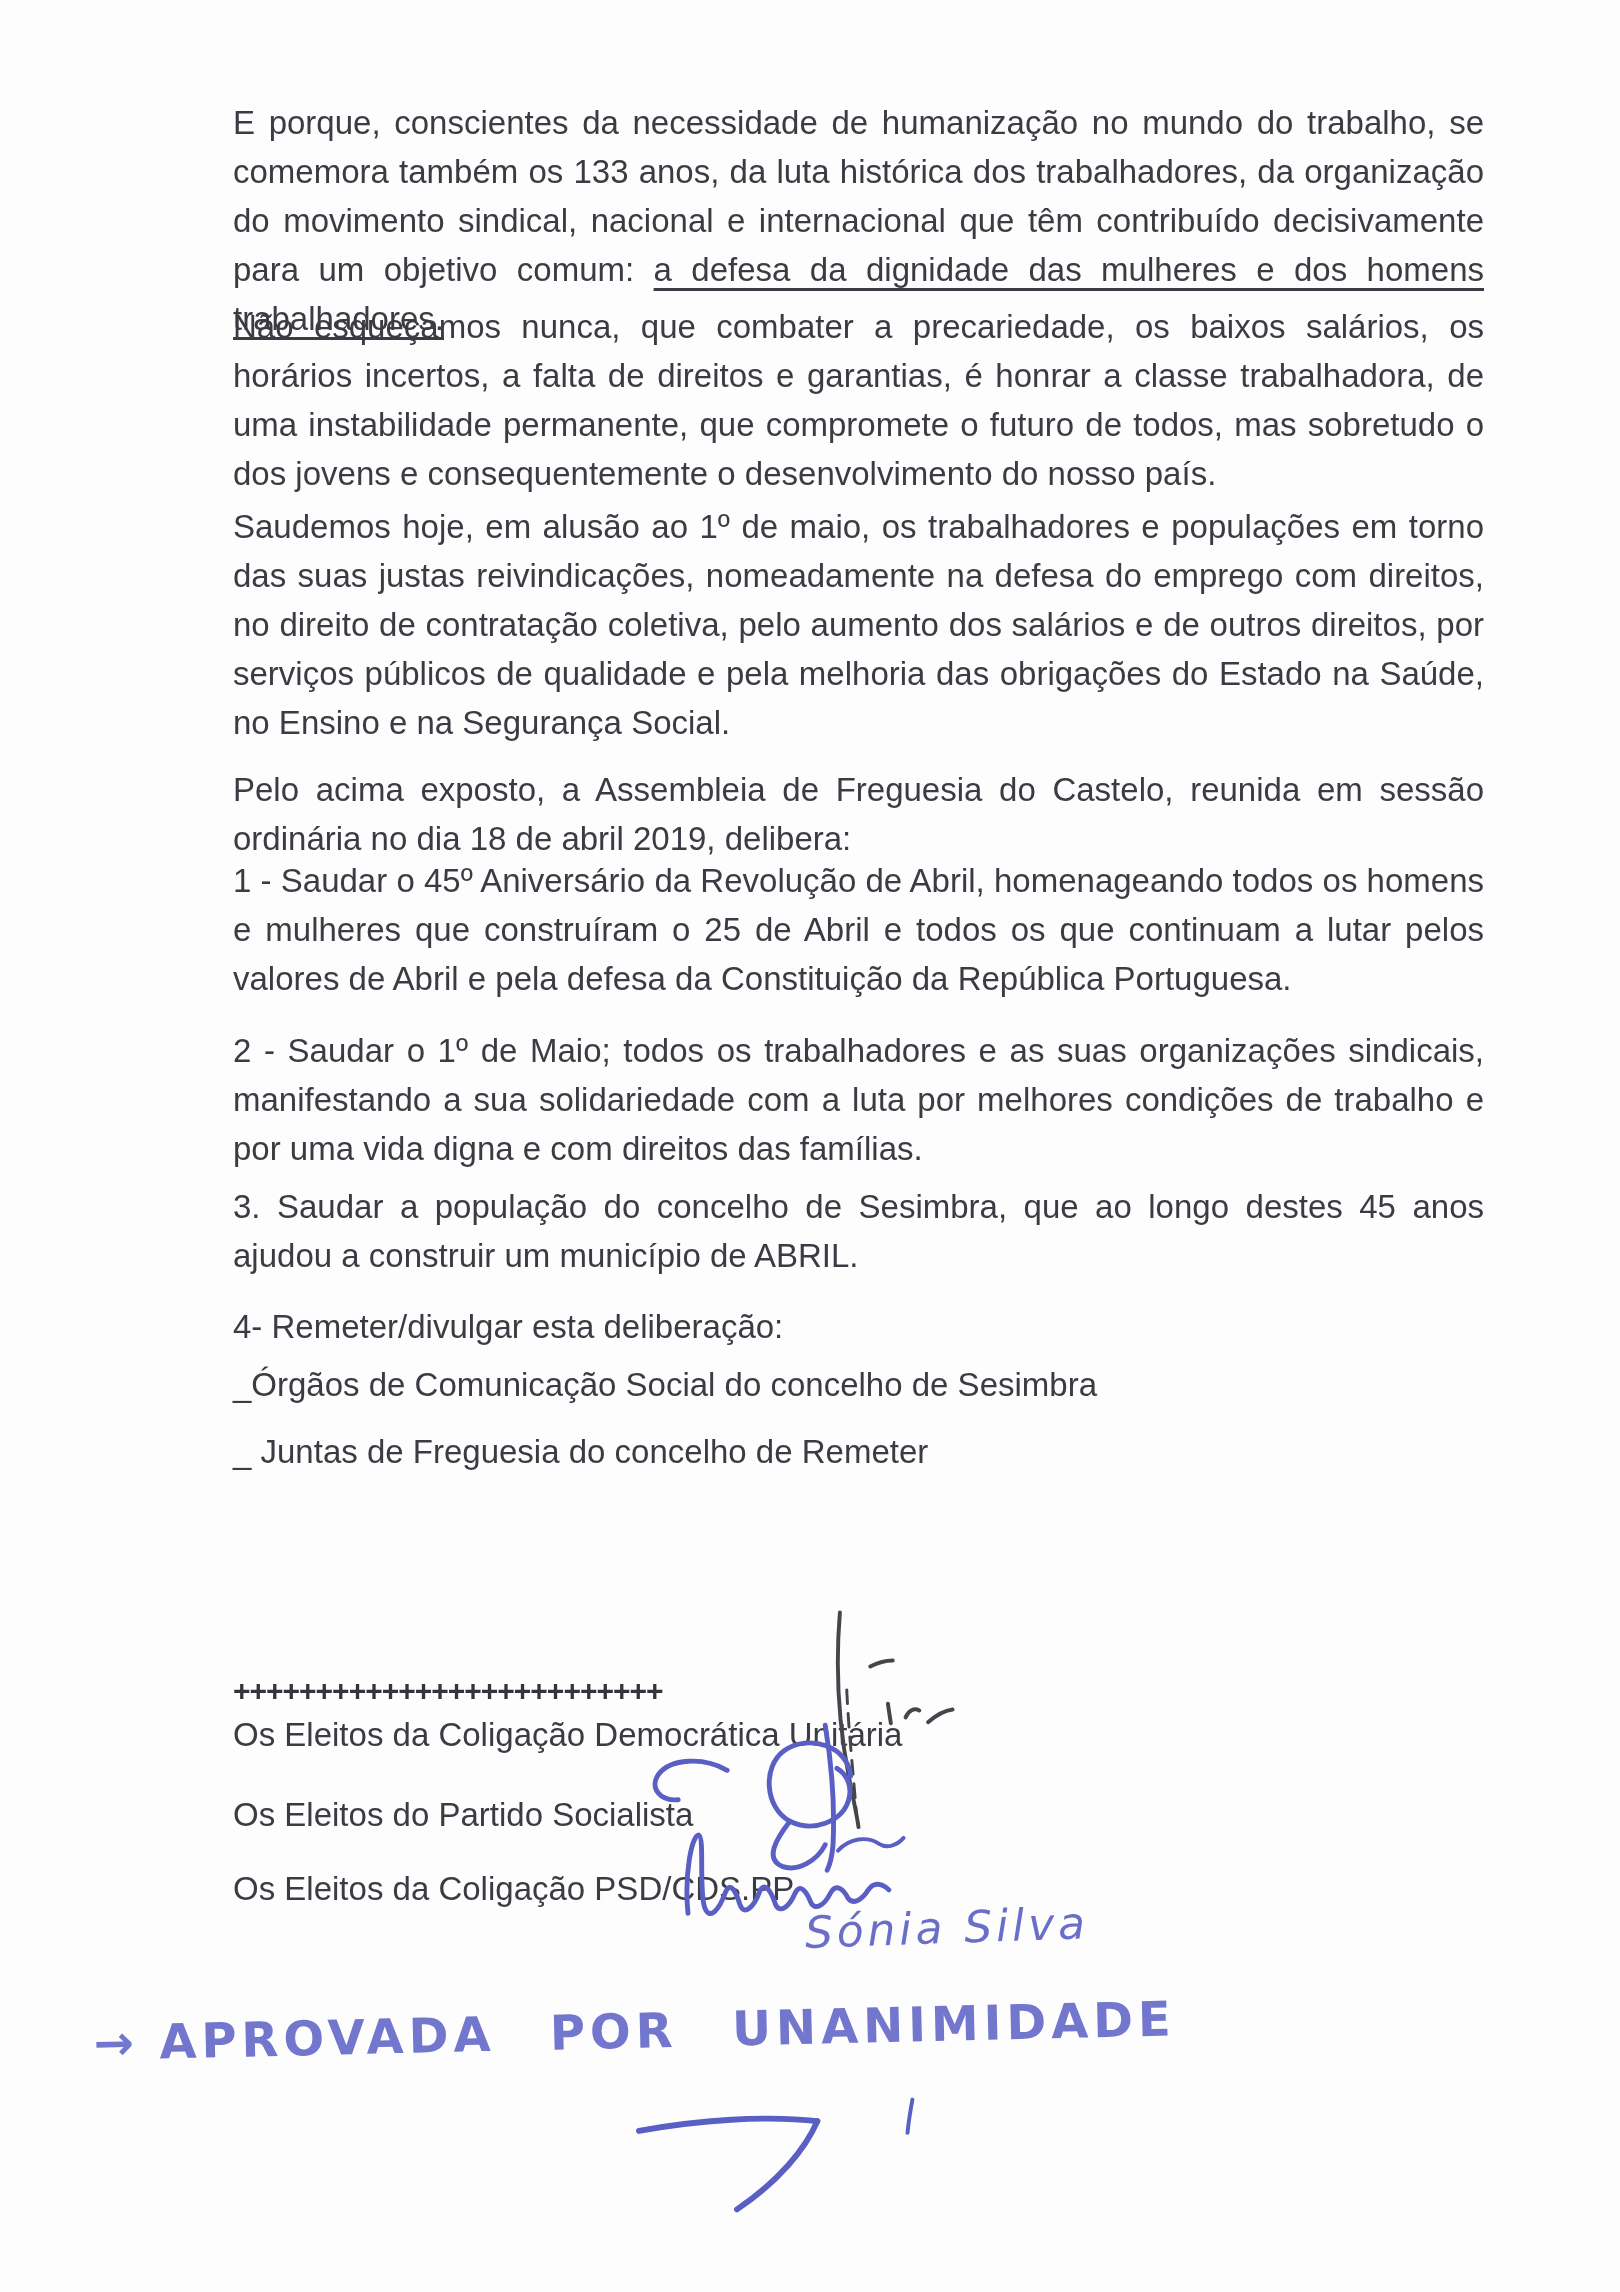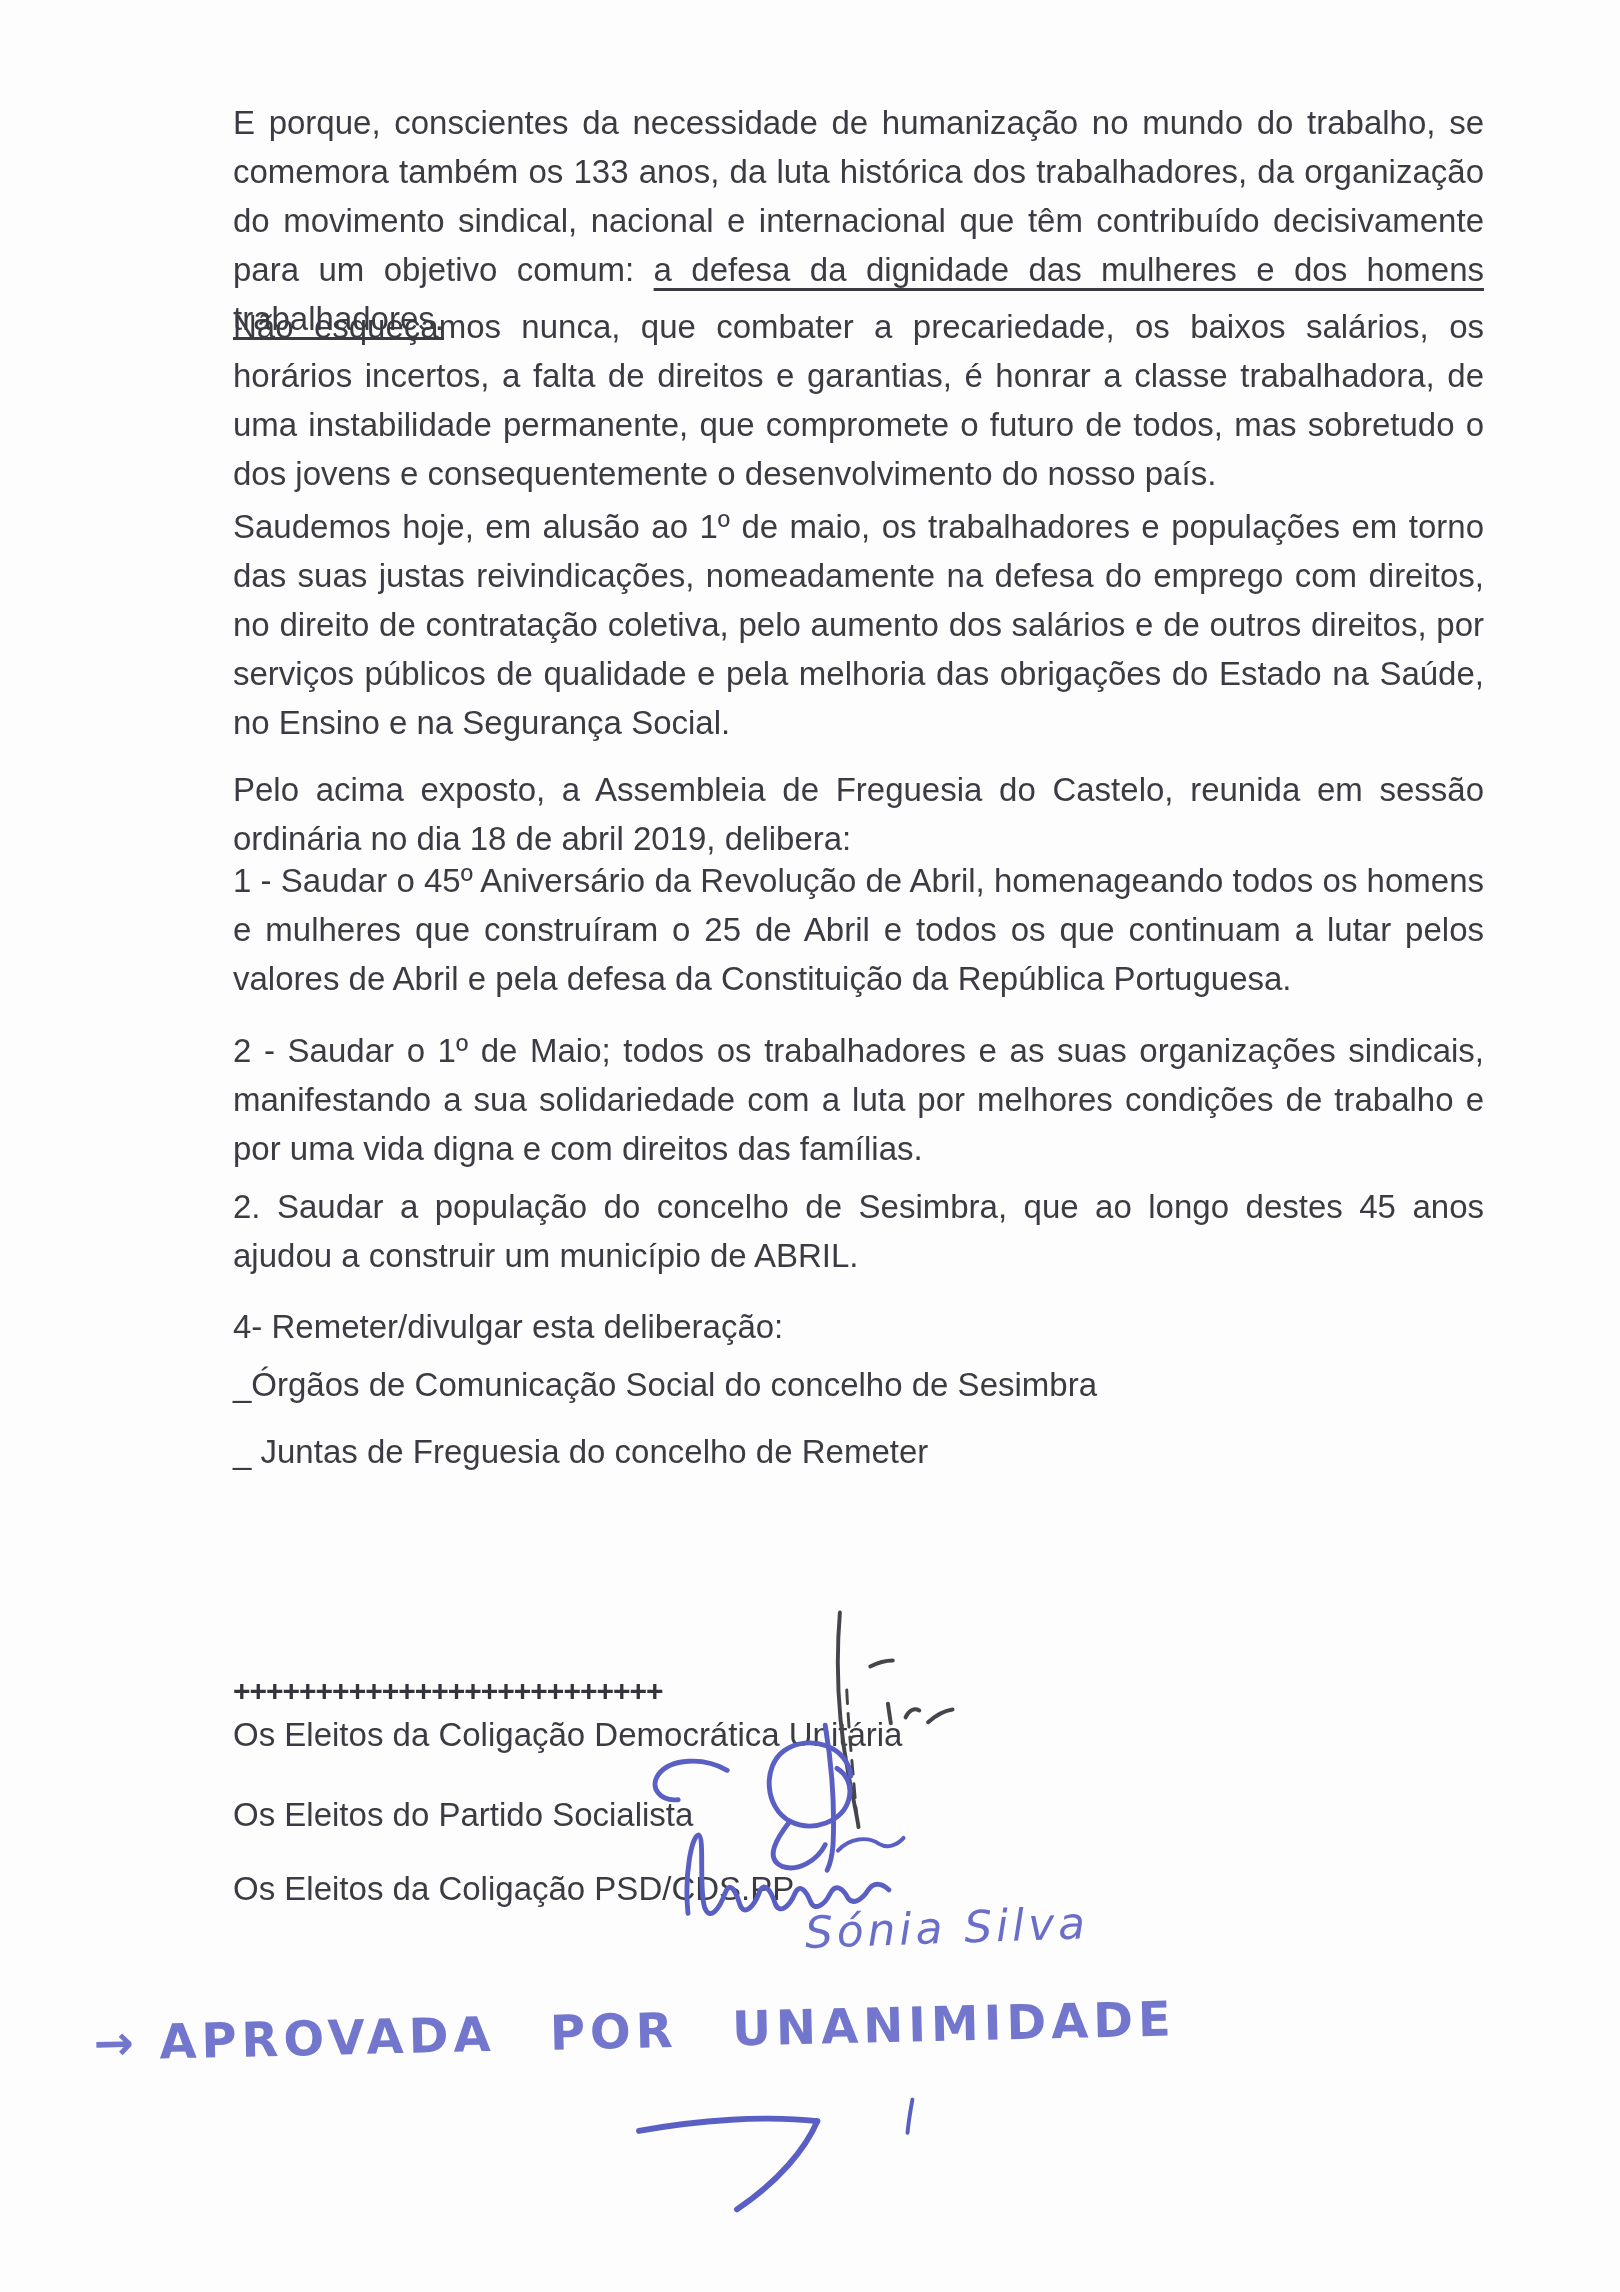--- a/index.html
+++ b/index.html
@@ -47,21 +47,21 @@
   <div class="block" style="top:98px"><span>E porque, conscientes da necessidade de humanização no mundo do trabalho, se comemora também os 133 anos, da luta histórica dos trabalhadores, da organização do movimento sindical, nacional e internacional que têm contribuído decisivamente para um objetivo comum: </span><span class="u">a defesa da dignidade das mulheres e dos homens trabalhadores.</span></div>
 
   <div class="block" style="top:302px">Não esqueçamos nunca, que combater a precariedade, os baixos salários, os horários incertos, a falta de direitos e garantias, é honrar a classe trabalhadora, de uma instabilidade permanente, que compromete o futuro de todos, mas sobretudo o dos jovens e consequentemente o desenvolvimento do nosso país.</div>
 
   <div class="block" style="top:502px">Saudemos hoje, em alusão ao 1º de maio, os trabalhadores e populações em torno das suas justas reivindicações, nomeadamente na defesa do emprego com direitos, no direito de contratação coletiva, pelo aumento dos salários e de outros direitos, por serviços públicos de qualidade e pela melhoria das obrigações do Estado na Saúde, no Ensino e na Segurança Social.</div>
 
   <div class="block" style="top:765px">Pelo acima exposto, a Assembleia de Freguesia do Castelo, reunida em sessão ordinária no dia 18 de abril 2019, delibera:</div>
 
   <div class="block" style="top:856px">1 - Saudar o 45º Aniversário da Revolução de Abril, homenageando todos os homens e mulheres que construíram o 25 de Abril e todos os que continuam a lutar pelos valores de Abril e pela defesa da Constituição da República Portuguesa.</div>
   <div class="block" style="top:1026px">2 - Saudar o 1º de Maio; todos os trabalhadores e as suas organizações sindicais, manifestando a sua solidariedade com a luta por melhores condições de trabalho e por uma vida digna e com direitos das famílias.</div>
-  <div class="block" style="top:1182px">2. Saudar a população do concelho de Sesimbra, que ao longo destes 45 anos ajudou a construir um município de ABRIL.</div>
+  <div class="block" style="top:1182px">3. Saudar a população do concelho de Sesimbra, que ao longo destes 45 anos ajudou a construir um município de ABRIL.</div>
   <div class="block single" style="top:1302px">4- Remeter/divulgar esta deliberação:</div>
 
   <div class="block single" style="top:1360px">_Órgãos de Comunicação Social do concelho de Sesimbra</div>
   <div class="block single" style="top:1427px">_ Juntas de Freguesia do concelho de Remeter</div>
 
   <div class="block single sep" style="top:1666px">++++++++++++++++++++++++++</div>
 
   <div class="block single" style="top:1710px">Os Eleitos da Coligação Democrática Unitária</div>
   <div class="block single" style="top:1790px">Os Eleitos do Partido Socialista</div>
   <div class="block single" style="top:1864px">Os Eleitos da Coligação PSD/CDS.PP</div>

